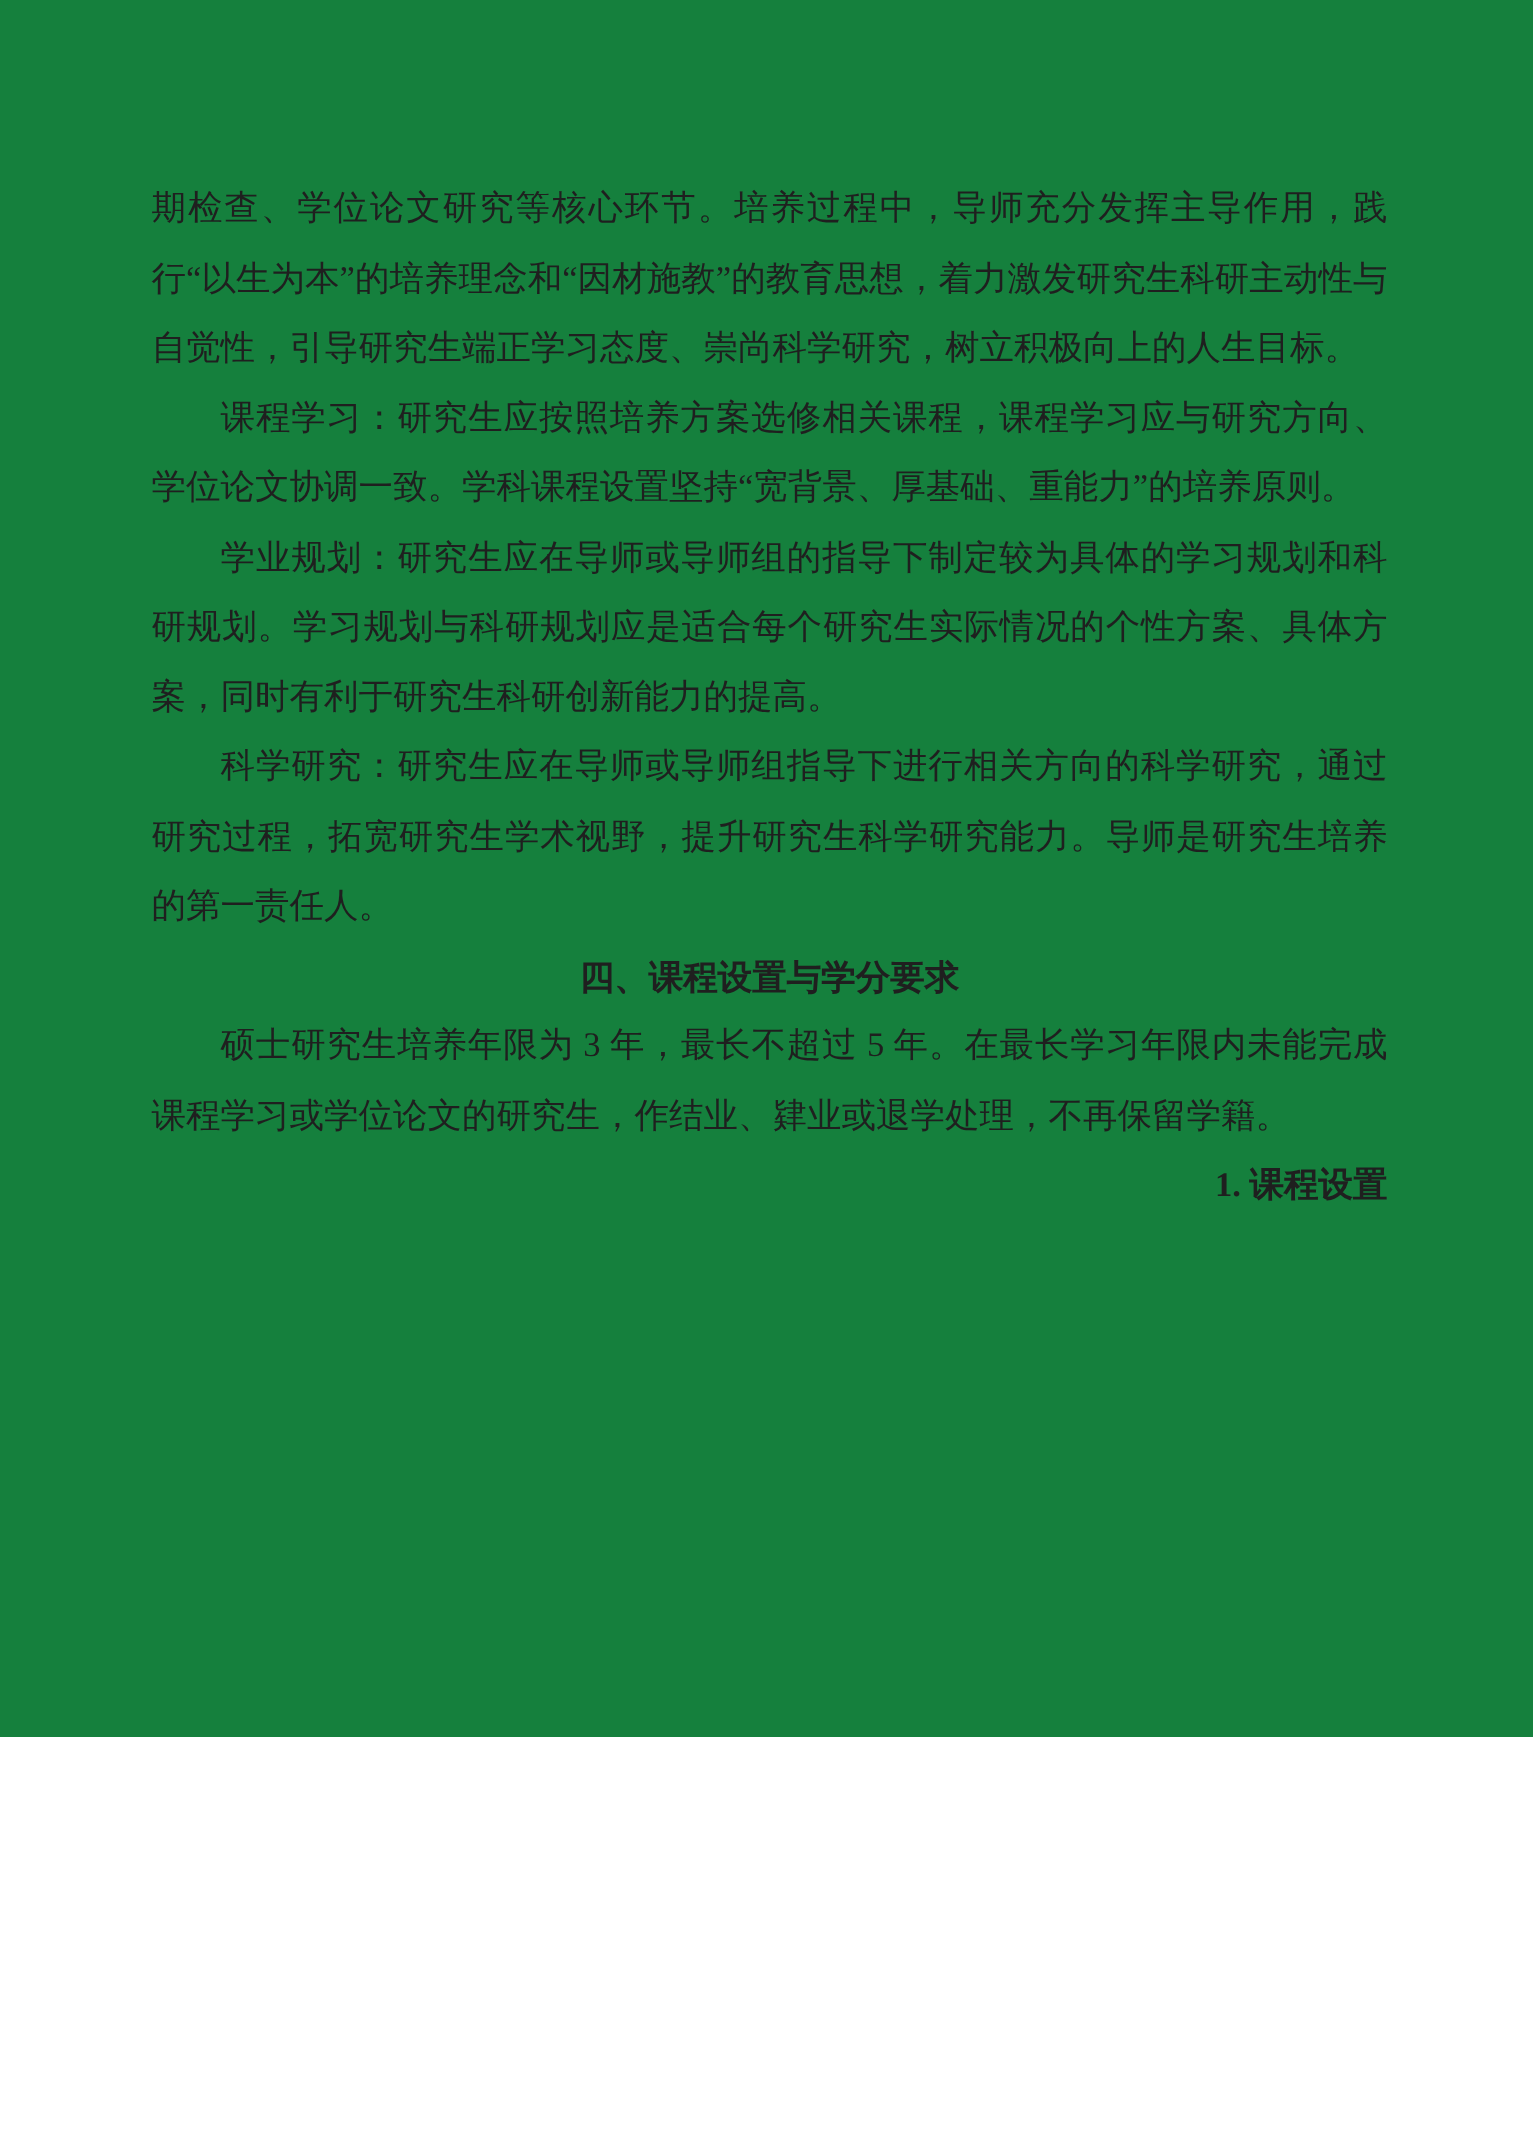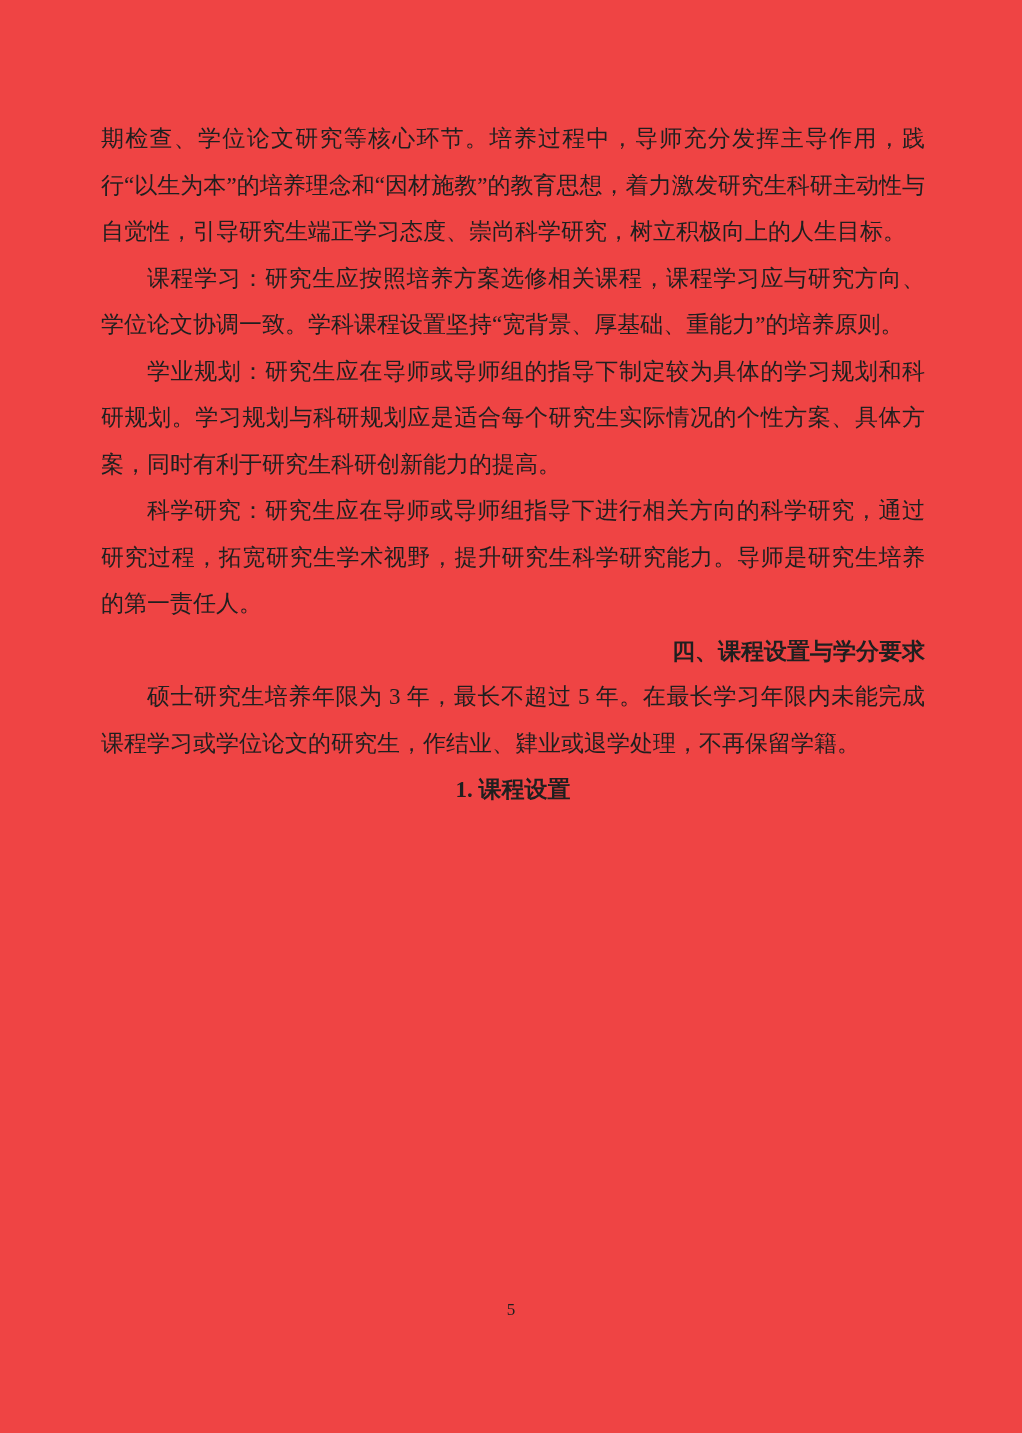--- a/index.html
+++ b/index.html
@@ -3,23 +3,23 @@
 <meta charset="utf-8">
 <style>
   html, body {
     margin: 0;
     padding: 0;
     background: #ffffff;
   }
   .page {
     position: relative;
     width: 1022px;
-    height: 1433px;
+    height: 1158px;
     margin: 0 auto;
-    background: #ef4444;
+    background: #15803d;
     box-sizing: border-box;
     padding: 116px 97px 0 101px;
     overflow: hidden;
     font-family: "Liberation Serif", "DejaVu Serif", serif;
     color: #1f1f1f;
   }
   .body-text {
     margin: 0;
     font-size: 23px;
     line-height: 46.5px;
@@ -35,31 +35,31 @@
   .no-indent {
     text-indent: 0;
   }
   .heading-hei {
     margin: 0;
     font-size: 23px;
     line-height: 46.5px;
     font-family: "Liberation Sans", "DejaVu Sans", sans-serif;
     font-weight: bold;
     color: #1f1f1f;
-    text-align: right;
+    text-align: center;
     text-indent: 0;
   }
   .heading-serif-bold {
     margin: 0;
     font-size: 23px;
     line-height: 46.5px;
     font-family: "Liberation Serif", "DejaVu Serif", serif;
     font-weight: bold;
     color: #1f1f1f;
-    text-align: center;
+    text-align: right;
     text-indent: 0;
   }
   .page-number {
     position: absolute;
     left: 0;
     right: 0;
     top: 1298px;
     text-align: center;
     font-size: 17px;
     line-height: 24px;

